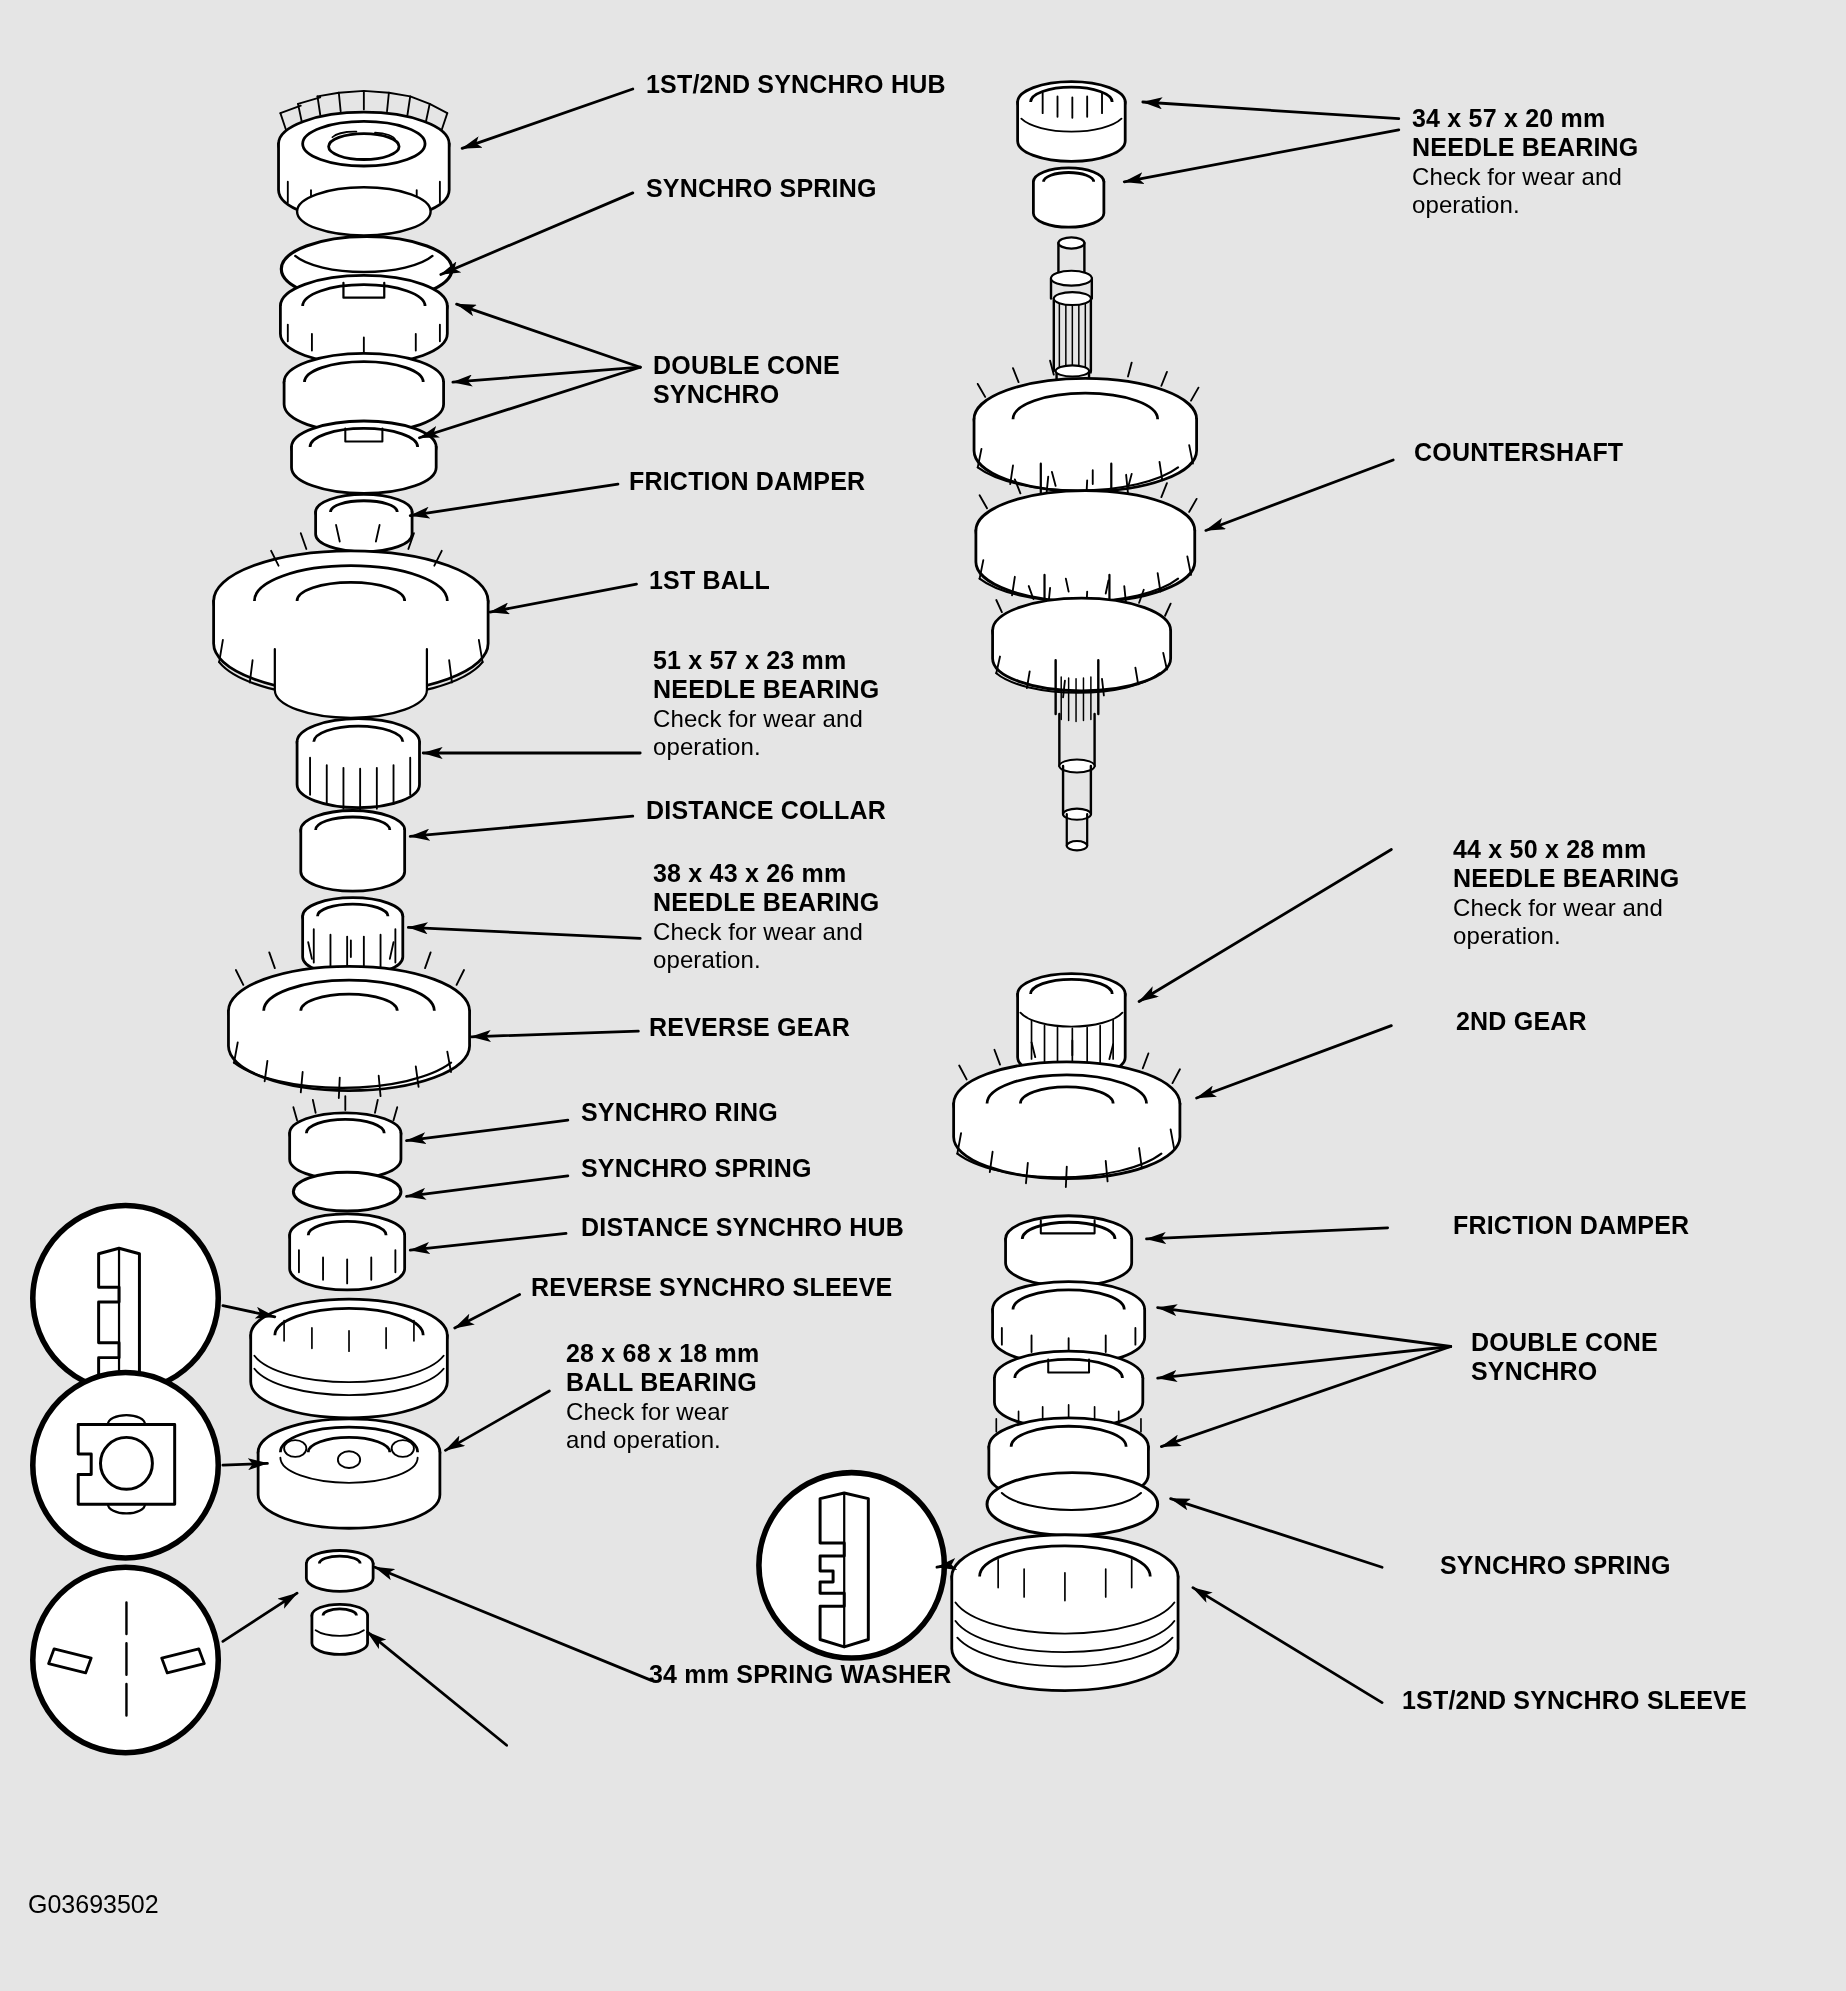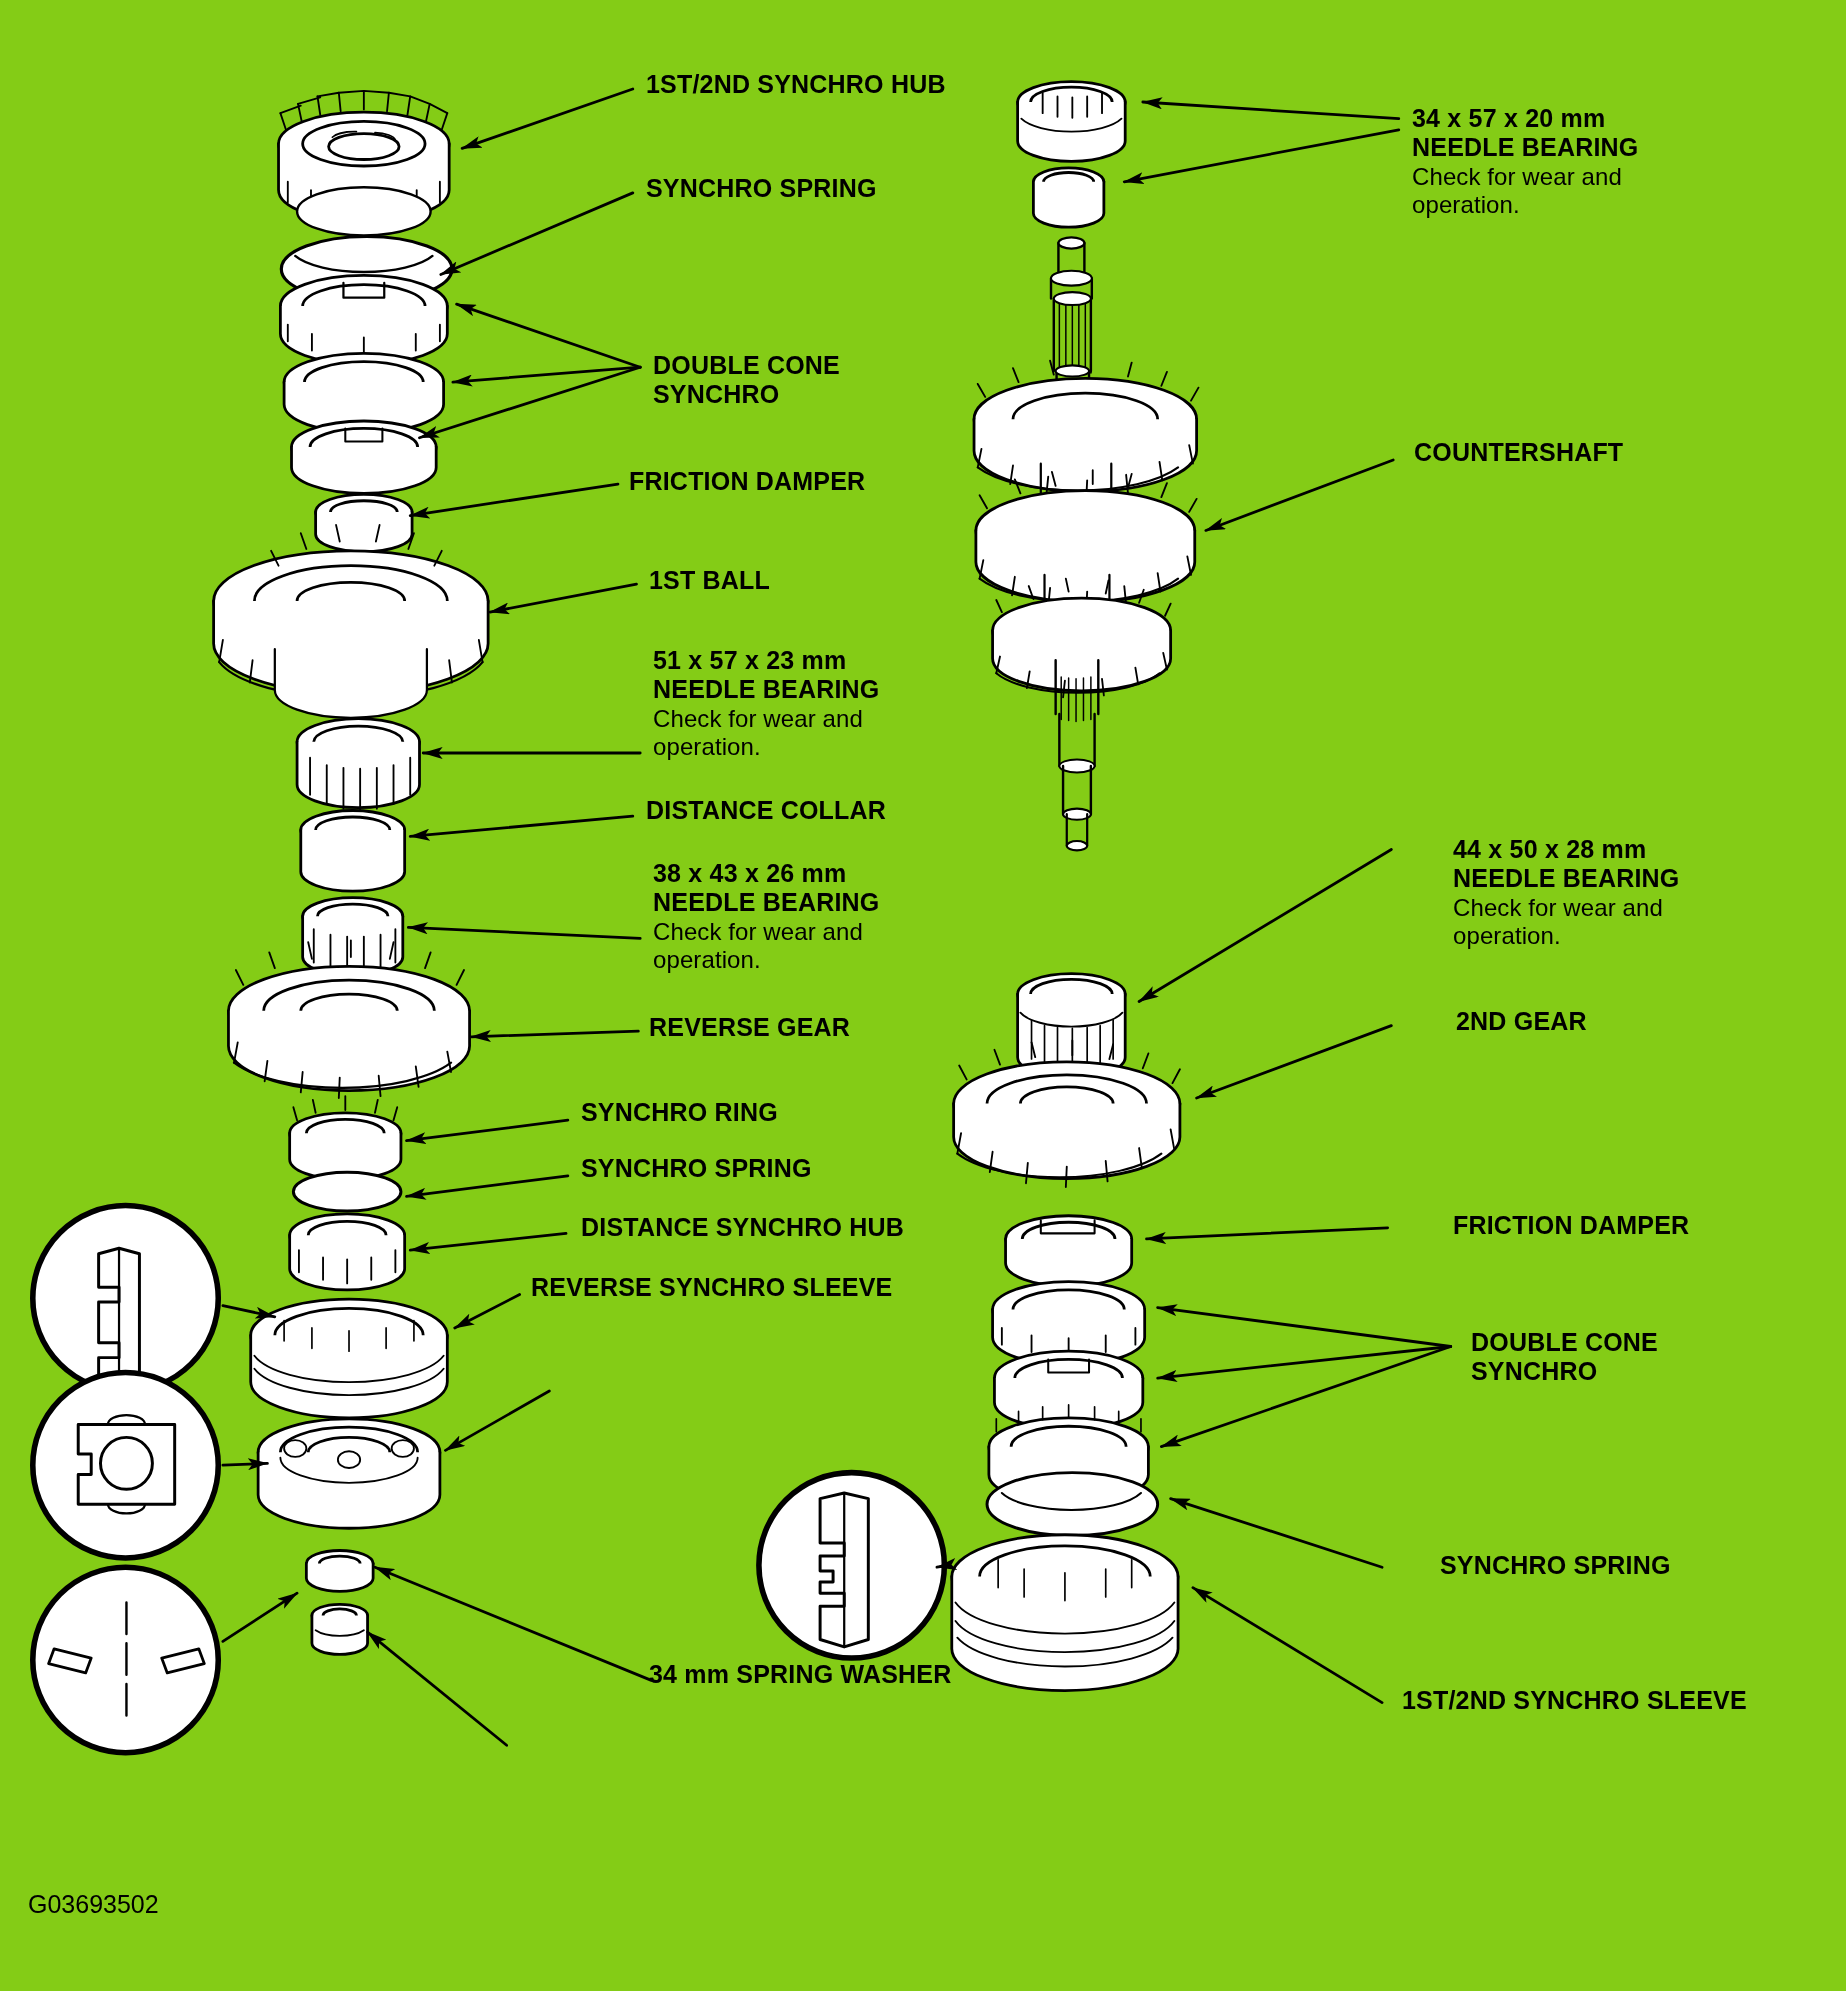--- a/index.html
+++ b/index.html
@@ -1,17 +1,17 @@
 <!DOCTYPE html>
 <html style="font-size:15px"><head>
 <meta charset="utf-8">
 <style>
   html,body{margin:0;padding:0;background:#fff;}
   body{font-family:"Liberation Sans", sans-serif;}
-  #sheet{position:relative;width:1847px;height:1991px;background:#84cc16;overflow:hidden;}
+  #sheet{position:relative;width:1847px;height:1991px;background:#e5e5e5;overflow:hidden;}
   #art{position:absolute;left:0;top:0;width:1847px;height:1991px;}
   .lbl{position:absolute;color:#000;line-height:1.17;white-space:pre;}
   .hd{font-weight:bold;font-size:25px;letter-spacing:0.2px;}
   .sub{font-weight:normal;font-size:24px;letter-spacing:0.1px;}
   .code{font-weight:normal;font-size:25px;}
 </style>
 </head>
 <body>
 
 <div id="sheet">
@@ -422,20 +422,26 @@
   <div class="lbl sub" style="position:static;">Check for wear and
 operation.</div>
 </div>
 
 <div class="lbl hd" style="left:649px;top:1013px;">REVERSE GEAR</div>
 <div class="lbl hd" style="left:581px;top:1098px;">SYNCHRO RING</div>
 <div class="lbl hd" style="left:581px;top:1154px;">SYNCHRO SPRING</div>
 <div class="lbl hd" style="left:581px;top:1213px;">DISTANCE SYNCHRO HUB</div>
 <div class="lbl hd" style="left:531px;top:1273px;">REVERSE SYNCHRO SLEEVE</div>
 
+<div style="position:absolute;left:566px;top:1339px;">
+  <div class="lbl hd" style="position:static;">28 x 68 x 18 mm
+BALL BEARING</div>
+  <div class="lbl sub" style="position:static;">Check for wear
+and operation.</div>
+</div>
 
 <div class="lbl hd" style="left:649px;top:1660px;">34 mm SPRING WASHER</div>
 
 
 <div style="position:absolute;left:1412px;top:104px;">
   <div class="lbl hd" style="position:static;">34 x 57 x 20 mm
 NEEDLE BEARING</div>
   <div class="lbl sub" style="position:static;">Check for wear and
 operation.</div>
 </div>

